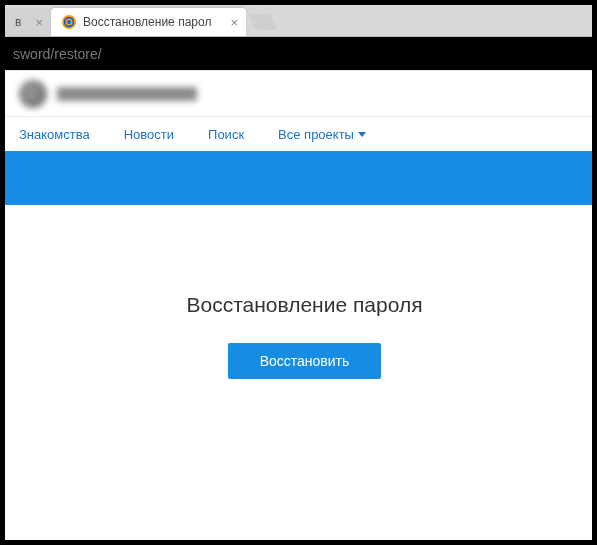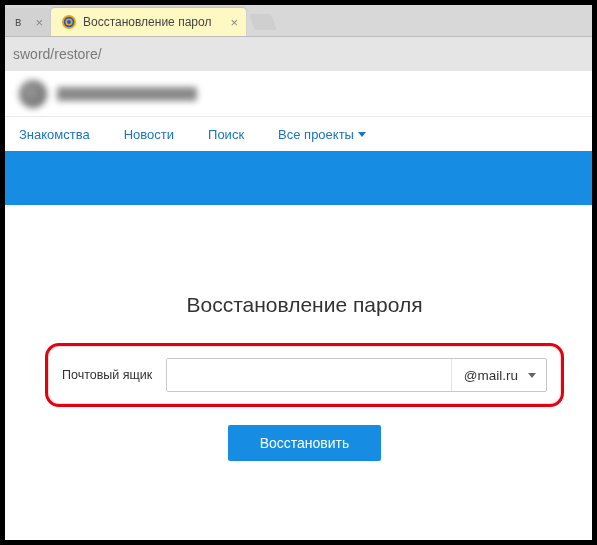--- a/index.html
+++ b/index.html
@@ -4,29 +4,29 @@
 <style>
   * { box-sizing: border-box; margin: 0; padding: 0; }
   html, body { width: 597px; height: 545px; font-family: Arial, Helvetica, sans-serif; background: #000; }
   .frame { width: 597px; height: 545px; background: #000; position: relative; }
   .inner { position: absolute; left: 5px; top: 5px; width: 587px; height: 535px; background: #fff; overflow: hidden; }
 
   
   .tabstrip { height: 32px; background: #d8d8d8; display: flex; align-items: flex-end; padding-left: 0; border-bottom: 1px solid #bcbcbc; }
   .tab { height: 28px; display: flex; align-items: center; padding: 0 8px 0 10px; font-size: 12px; color: #555; position: relative; }
   .tab.inactive { background: #d2d2d2; border-top-left-radius: 3px; border-top-right-radius: 3px; width: 46px; }
-  .tab.active { background: #fef9c3; border-top-left-radius: 4px; border-top-right-radius: 4px; width: 195px; box-shadow: 0 -1px 2px rgba(0,0,0,.12); }
+  .tab.active { background: #ffffff; border-top-left-radius: 4px; border-top-right-radius: 4px; width: 195px; box-shadow: 0 -1px 2px rgba(0,0,0,.12); }
   .tab .close { margin-left: auto; color: #888; font-size: 13px; line-height: 1; cursor: pointer; }
   .tab .title { white-space: nowrap; overflow: hidden; text-overflow: clip; margin-left: 6px; max-width: 140px; color: #444; }
   .favicon { width: 16px; height: 16px; display:inline-flex; align-items:center; justify-content:center; }
   .favicon svg { width:16px; height:16px; }
   .newtab { width: 22px; height: 16px; background: #cfcfcf; margin: 0 0 6px 6px; border-radius: 2px; transform: skewX(20deg); }
 
   
-  .urlbar { height: 34px; background: #e5e5e5; border-bottom: 1px solid #e5e5e5; display:flex; align-items:center; padding: 0 8px; font-size: 14px; color: #7a7a7a; }
+  .urlbar { height: 34px; background: #000000; border-bottom: 1px solid #e5e5e5; display:flex; align-items:center; padding: 0 8px; font-size: 14px; color: #7a7a7a; }
 
   
   .toolbar { height: 46px; display:flex; align-items:center; padding: 0 14px; border-bottom: 1px solid #e9e9e9; }
   .blur-logo { filter: blur(3px); display:flex; align-items:center; gap:10px; }
   .blur-circle { width: 28px; height: 28px; border-radius: 50%; background: radial-gradient(circle at 40% 40%, #999, #666); }
   .blur-text { width: 140px; height: 14px; background: #8a8a8a; border-radius: 2px; }
 
   
   .navlinks { height: 34px; display:flex; align-items:center; gap: 34px; padding: 0 14px; font-size: 13px; }
   .navlinks a { color: #1a74c7; text-decoration: none; cursor: pointer; display:flex; align-items:center; gap:4px; }
@@ -94,30 +94,20 @@
         <span>Все проекты</span>
         <span class="caret"></span>
       </a>
     </div>
 
     <div class="banner"></div>
 
     <div class="main">
       <h1 class="heading">Восстановление пароля</h1>
 
-      <div class="highlight-box">
-        <span class="field-label">Почтовый ящик</span>
-        <div class="email-wrap">
-          <input class="email-input" type="text" value="" style="">
-          <div class="domain-sel">
-            <span>@mail.ru</span>
-            <span class="caret2"></span>
-          </div>
-        </div>
-      </div>
 
       <div class="submit-row">
         <button class="btn">Восстановить</button>
       </div>
     </div>
 
   </div>
 </div>
 
 </body></html>

